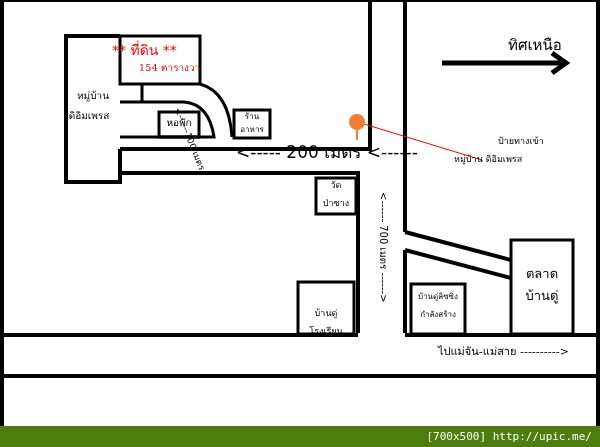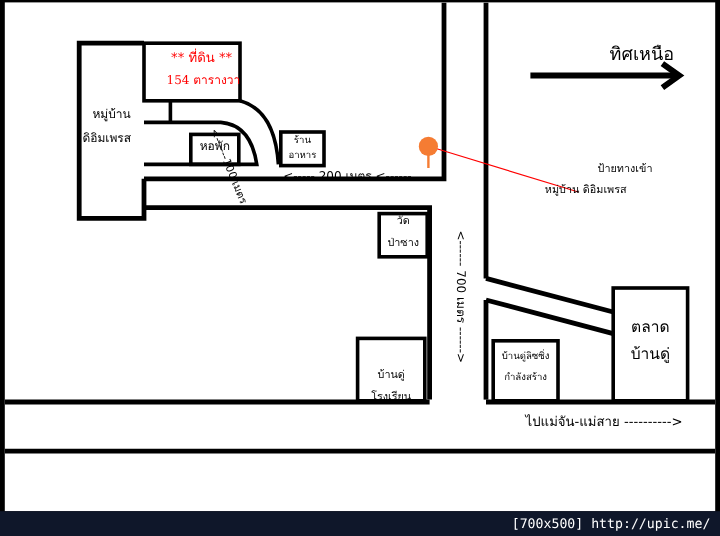--- a/index.html
+++ b/index.html
@@ -1,20 +1,20 @@
 <!DOCTYPE html>
 <html><head>
   <meta charset="utf-8">
   <style>
     html, body { margin:0; padding:0; }
     body { width:600px; height:447px; background:#000; position:relative; overflow:hidden; font-family:"DejaVu Sans", sans-serif; }
     #canvas { position:absolute; left:4px; top:2px; width:592px; height:424px; background:#fff; }
     svg { position:absolute; left:0; top:0; }
     .lbl { position:absolute; color:#000; white-space:nowrap; text-align:center; line-height:1.2; }
-    .footer { position:absolute; left:0; top:426px; width:600px; height:21px; background:#0f172a; color:#fff; font-family:"DejaVu Sans Mono", monospace; font-size:11px; text-align:right; line-height:21px; padding-right:8px; box-sizing:border-box; }
+    .footer { position:absolute; left:0; top:426px; width:600px; height:21px; background:#4d7c0f; color:#fff; font-family:"DejaVu Sans Mono", monospace; font-size:11px; text-align:right; line-height:21px; padding-right:8px; box-sizing:border-box; }
   </style>
 </head>
 <body>
 
 <div id="canvas">
   <svg width="592" height="424" viewBox="0 0 592 424">
     <g stroke="#000" stroke-width="4" fill="none">
 
       <polyline points="366,0 366,147 116,147"></polyline>
       <polyline points="116,171 354,171 354,331"></polyline>
@@ -55,34 +55,34 @@
       <polyline points="548,51 562,61 548,71" stroke-width="5"></polyline>
     </g>
 
     <line x1="360" y1="122" x2="478" y2="158" stroke="#ff0000" stroke-width="1"></line>
     <ellipse cx="353" cy="120" rx="8" ry="8" fill="#f57c33"></ellipse>
     <line x1="353" y1="126" x2="353" y2="138" stroke="#f57c33" stroke-width="2"></line>
   </svg>
 
   <div class="lbl" style="left:458px;top:34px;font-size:15px;margin-left:46px;">ทิศเหนือ</div>
 
-  <div class="lbl" style="left:132px;top:40px;width:64px;font-size:11px;color:#ff0000;">** ที่ดิน **</div>
+  <div class="lbl" style="left:108px;top:40px;width:64px;font-size:14px;color:#ff0000;">** ที่ดิน **</div>
   <div class="lbl" style="left:116px;top:60px;width:99px;font-size:10px;color:#ff0000;font-family:'DejaVu Serif',serif;">154 ตารางวา</div>
 
   <div class="lbl" style="left:62px;top:88px;width:54px;font-size:10px;">หมู่บ้าน</div>
   <div class="lbl" style="left:58px;top:108px;width:54px;font-size:10px;">ดิอิมเพรส</div>
 
   <div class="lbl" style="left:155px;top:115px;width:40px;font-size:10px;">หอพัก</div>
 
   <div class="lbl" style="left:230px;top:110px;width:36px;font-size:8px;">ร้าน</div>
   <div class="lbl" style="left:230px;top:123px;width:36px;font-size:8px;">อาหาร</div>
 
   <div class="lbl" style="left:178px;top:104px;font-size:9px;transform:rotate(68deg);transform-origin:left top;">&lt;------100 เมตร</div>
 
-  <div class="lbl" style="left:232px;top:140px;font-size:10px;">&lt;----- 200 เมตร &lt;------</div>
+  <div class="lbl" style="left:232px;top:140px;font-size:17px;">&lt;----- 200 เมตร &lt;------</div>
 
   <div class="lbl" style="left:312px;top:178px;width:40px;font-size:9px;">วัด</div>
   <div class="lbl" style="left:312px;top:196px;width:40px;font-size:9px;">ป่าซาง</div>
 
   <div class="lbl" style="left:385px;top:190px;font-size:10px;transform:rotate(90deg);transform-origin:left top;">&lt;------ 700 เมตร ------&gt;</div>
 
   <div class="lbl" style="left:294px;top:288px;width:56px;font-size:9px;margin-top:36px;">โรงเรียน</div>
   <div class="lbl" style="left:294px;top:306px;width:56px;font-size:9px;">บ้านดู่</div>
 
   <div class="lbl" style="left:405px;top:290px;width:58px;font-size:8px;">บ้านดู่ลิซซิ่ง</div>

